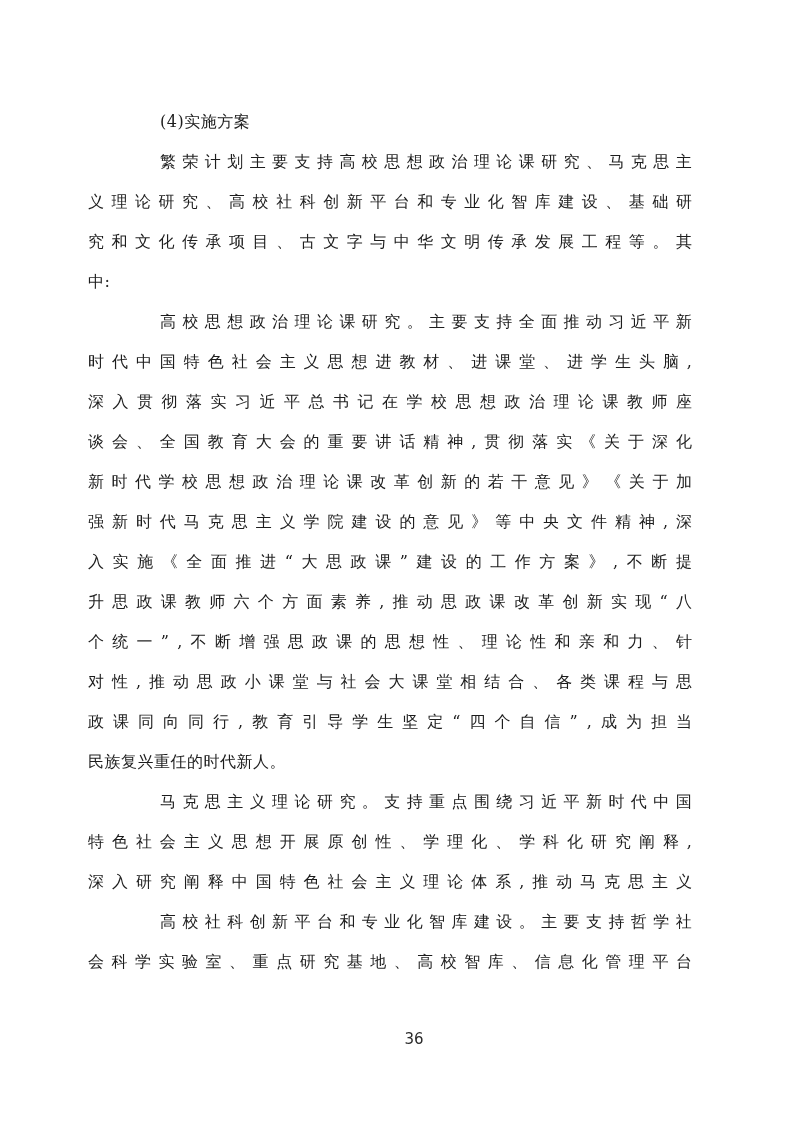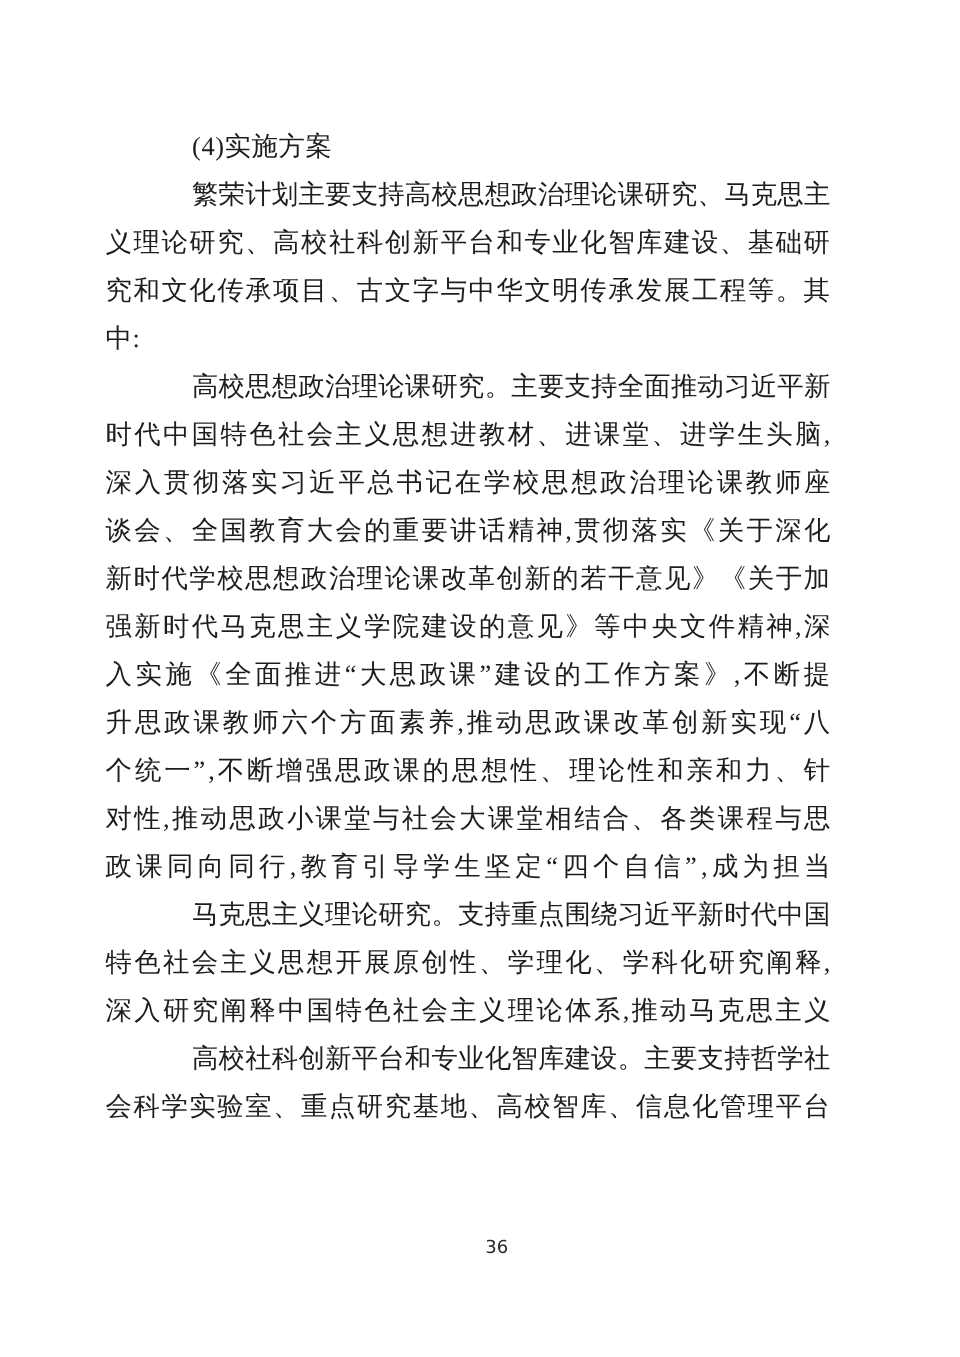--- a/index.html
+++ b/index.html
@@ -18,24 +18,23 @@
   }
   .content {
     position: absolute;
     left: 88px;
     top: 102px;
     width: 604px;
   }
   .line {
     height: 40px;
     line-height: 40px;
-    font-size: 22px;
+    font-size: 16px;
     white-space: nowrap;
     letter-spacing: 0.5px;
-    font-family: Liberation Serif, serif;
   }
   .line.justify {
     display: flex;
     justify-content: space-between;
     align-items: center;
     letter-spacing: 0;
   }
   .line.justify span {
     display: inline-block;
     height: 40px;
@@ -445,20 +444,21 @@
         <span>个</span>
         <span>自</span>
         <span>信</span>
         <span>”</span>
         <span>,</span>
         <span>成</span>
         <span>为</span>
         <span>担</span>
         <span>当</span>
       </div>
+      <div class="line">民族复兴重任的时代新人。</div>
       <div class="line justify indent">
         <span>马</span>
         <span>克</span>
         <span>思</span>
         <span>主</span>
         <span>义</span>
         <span>理</span>
         <span>论</span>
         <span>研</span>
         <span>究</span>

